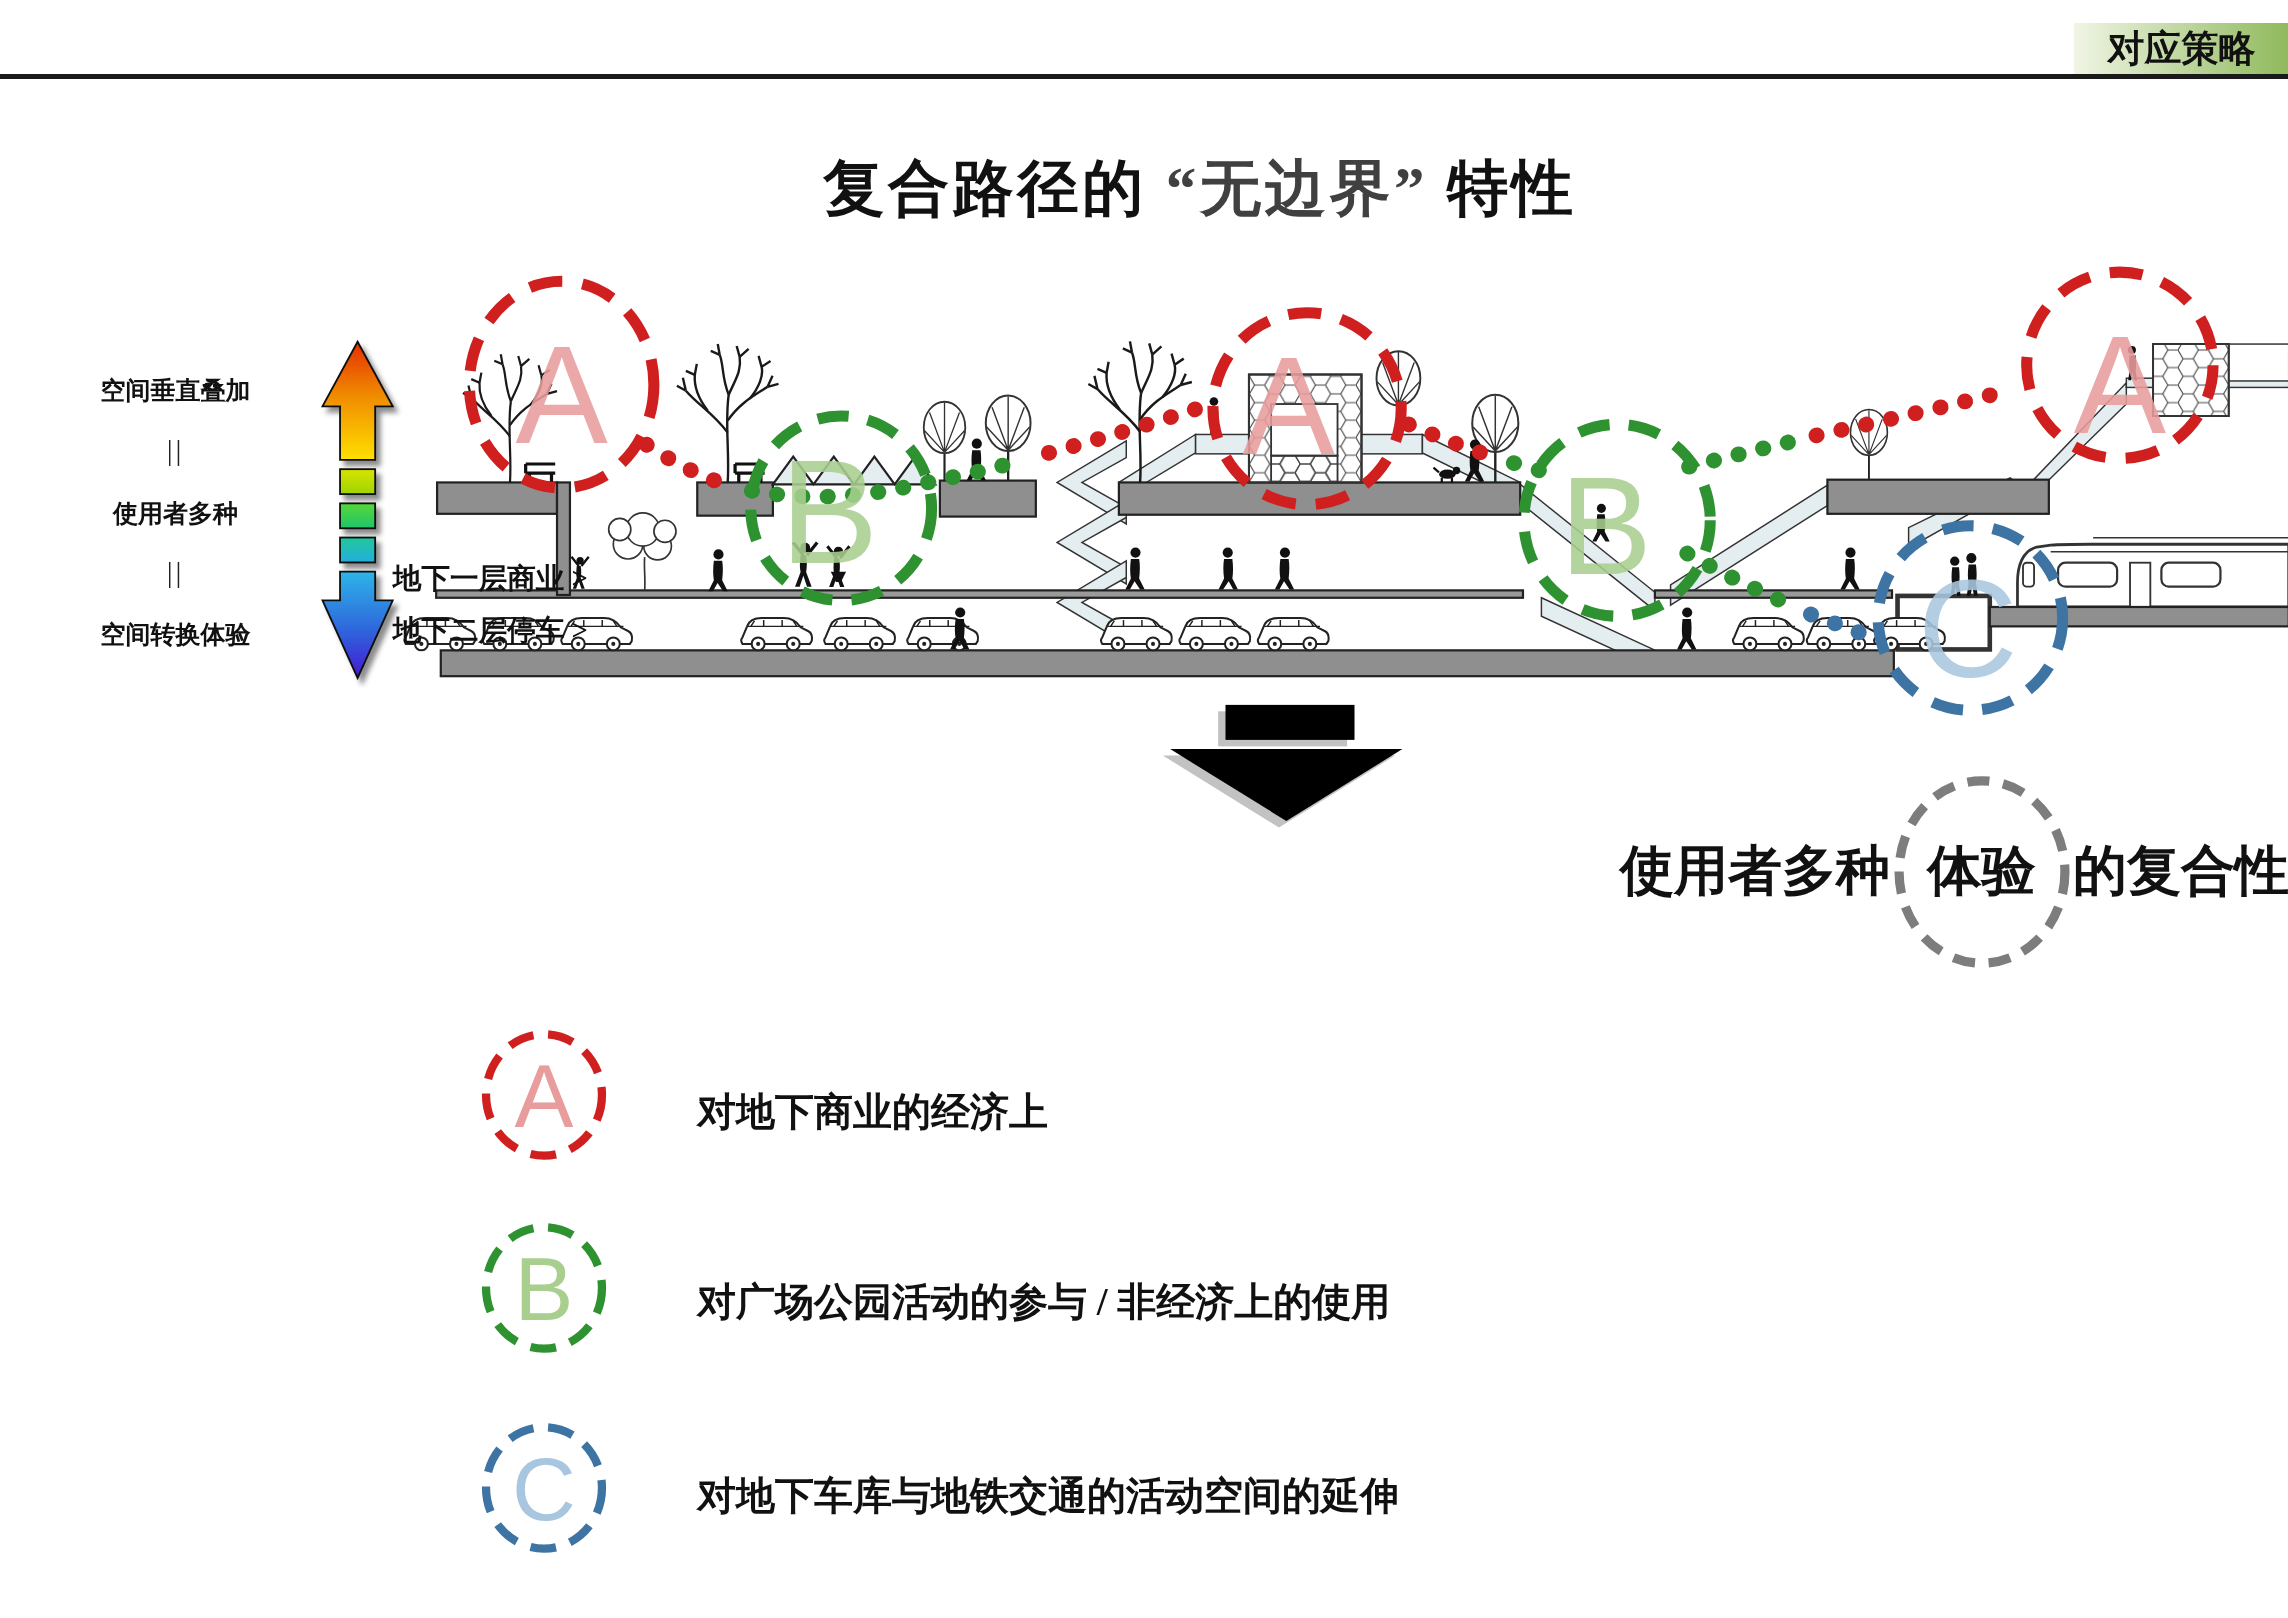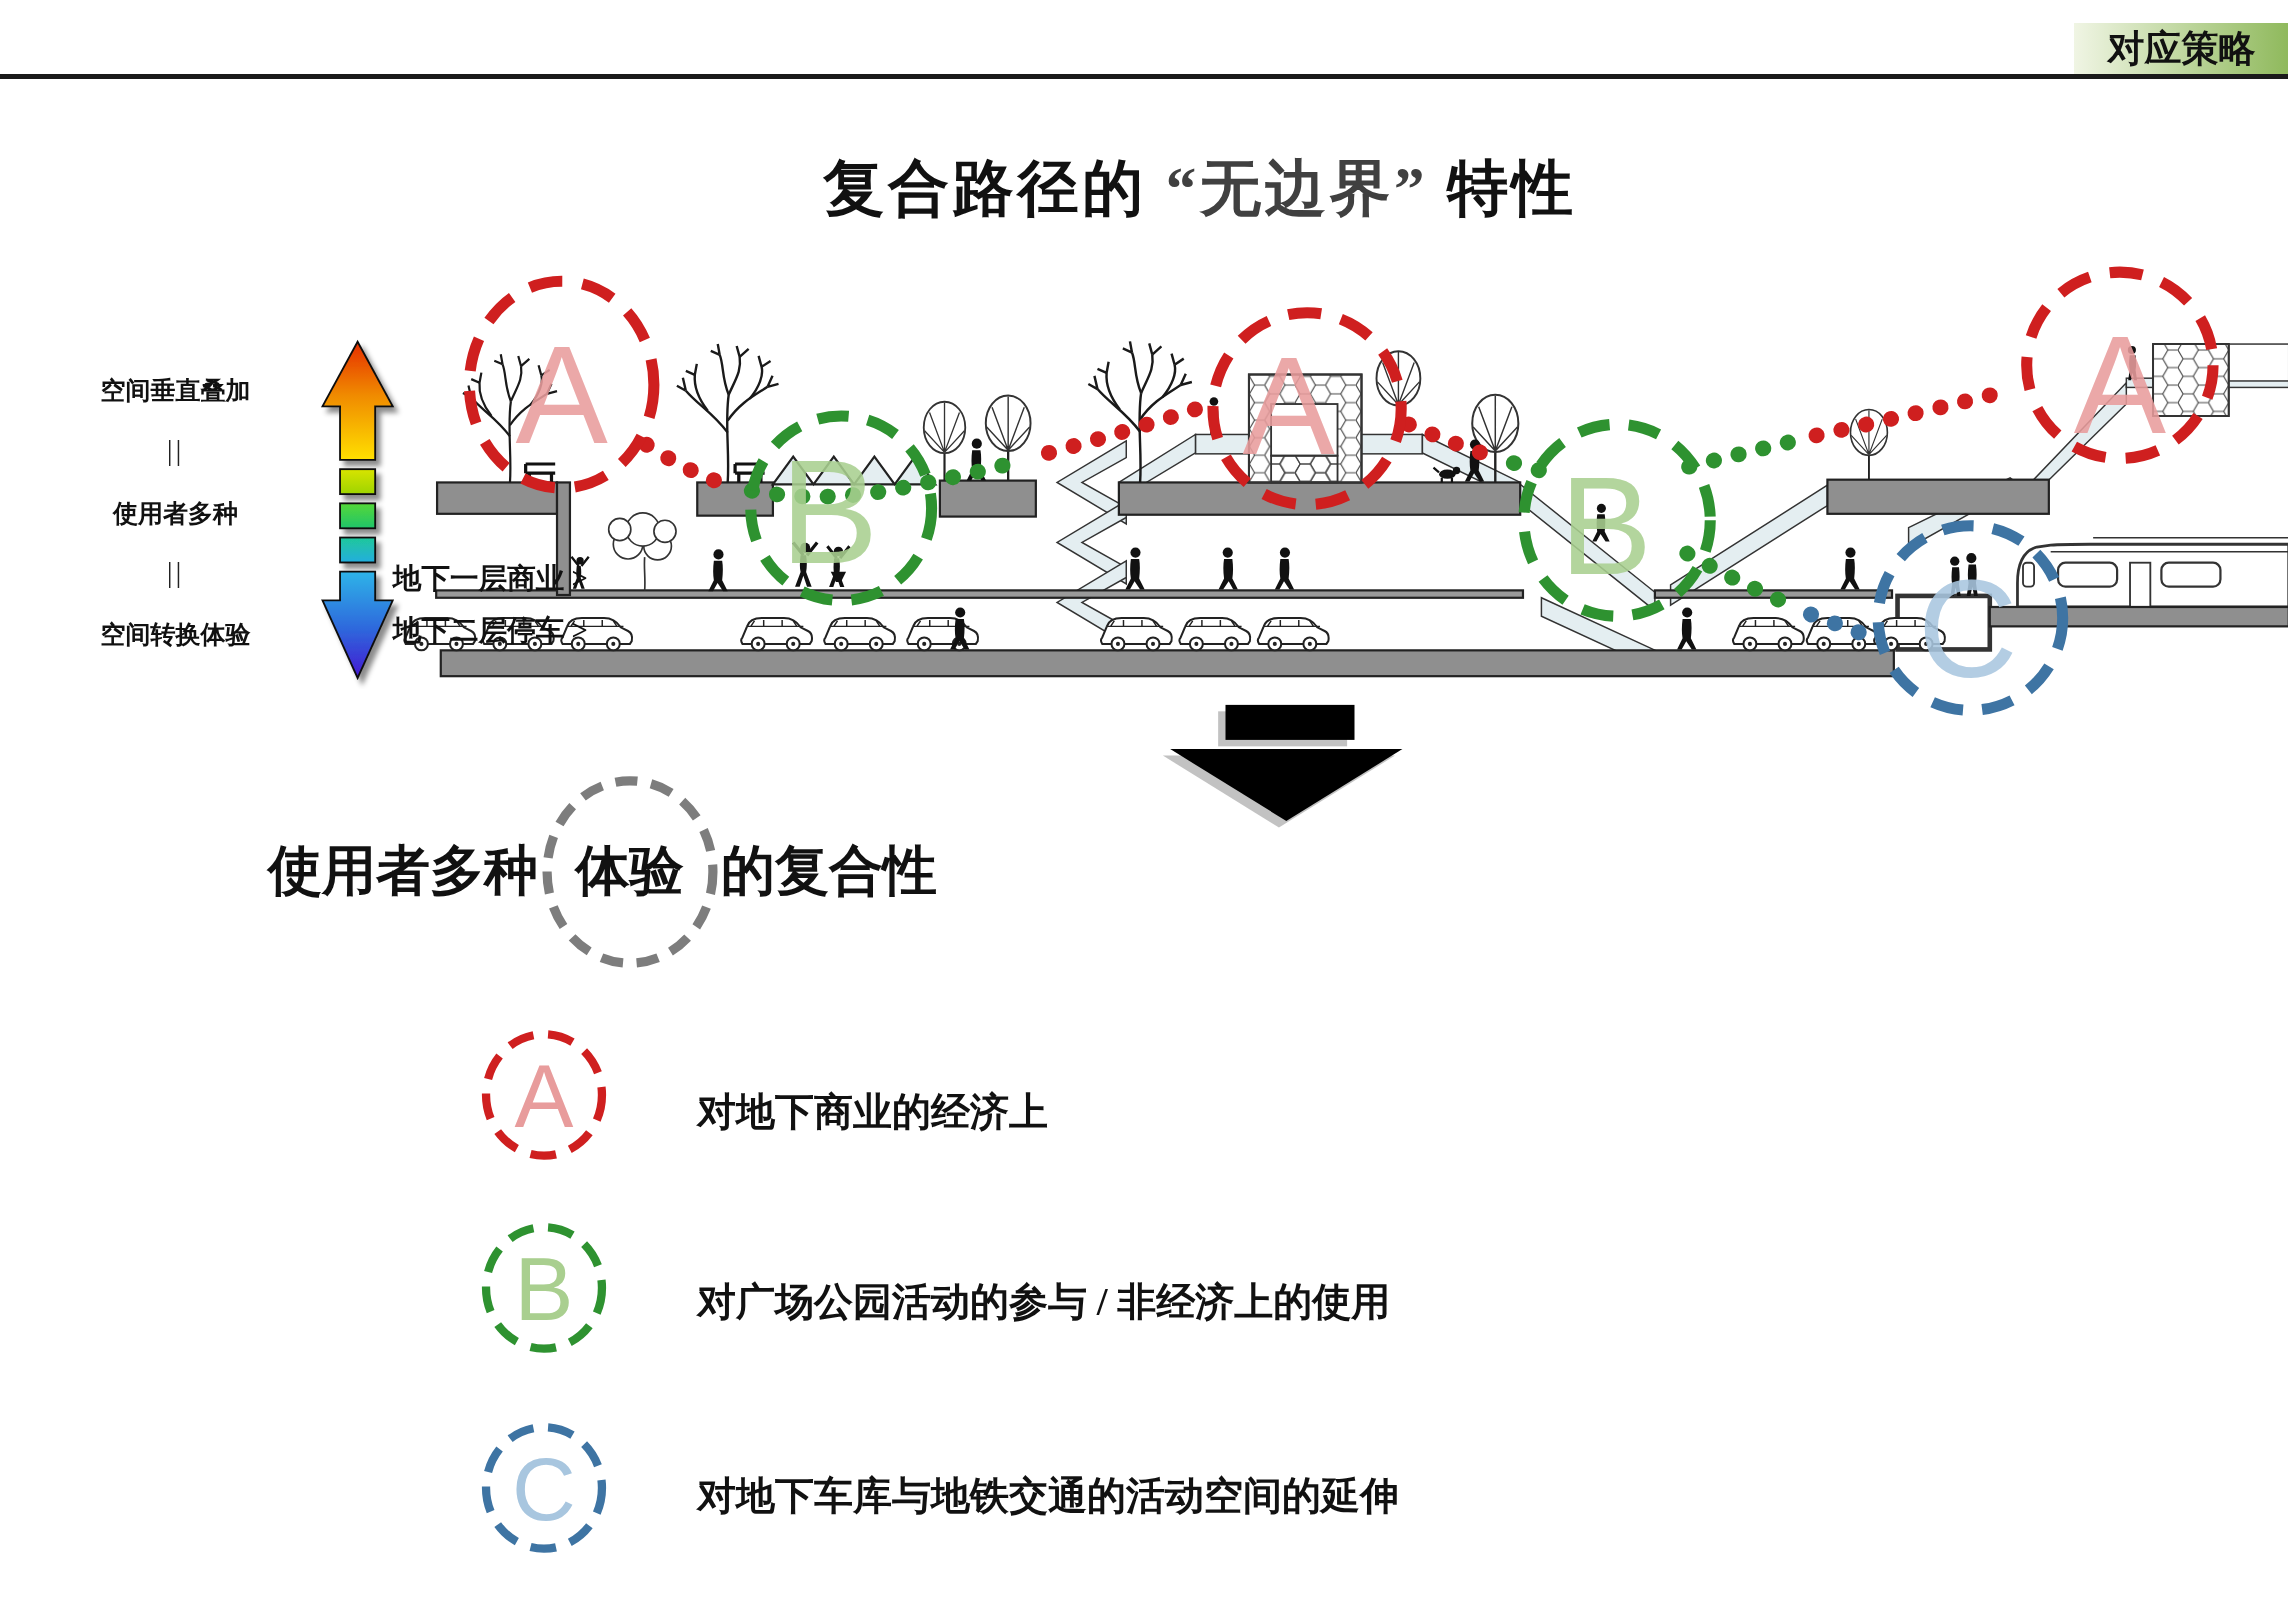--- a/index.html
+++ b/index.html
@@ -14,21 +14,21 @@
            font-family:"Liberation Sans","DejaVu Sans",sans-serif;
            font-weight:bold;font-size:37px;color:#111;}
   
   .title{position:absolute;left:0;top:148px;width:2289px;text-align:center;
          padding-left:111px;box-sizing:border-box;
          font-size:61px;font-weight:bold;letter-spacing:3.7px;white-space:pre;}
   .title .green{color:#404040;}
   .axis-line{position:absolute;width:277px;text-align:center;font-weight:bold;font-size:25px;}
   .axis-sep{position:absolute;width:277px;text-align:center;font-size:29.5px;letter-spacing:2.8px;color:#222;}
   
-  .conclusion{position:absolute;left:0;top:835px;width:2289px;text-align:left;
+  .conclusion{position:absolute;left:0;top:835px;width:2289px;text-align:right;
               padding-left:268px;box-sizing:border-box;font-size:54px;font-weight:bold;white-space:pre;}
   .circ-word{position:relative;display:inline-block;padding:0 24px;}
   .circ-word svg{position:absolute;left:50%;top:50%;transform:translate(-50%,-50%);overflow:visible;}
   .circ-word span{position:relative;z-index:2;}
   
   .legend-circle{position:absolute;left:475px;width:138px;height:138px;}
   .legend-text{position:absolute;left:697px;font-size:39px;font-weight:bold;}
   .big-letter{font-family:"Liberation Sans","DejaVu Sans",sans-serif;}
 </style>
 </head>

